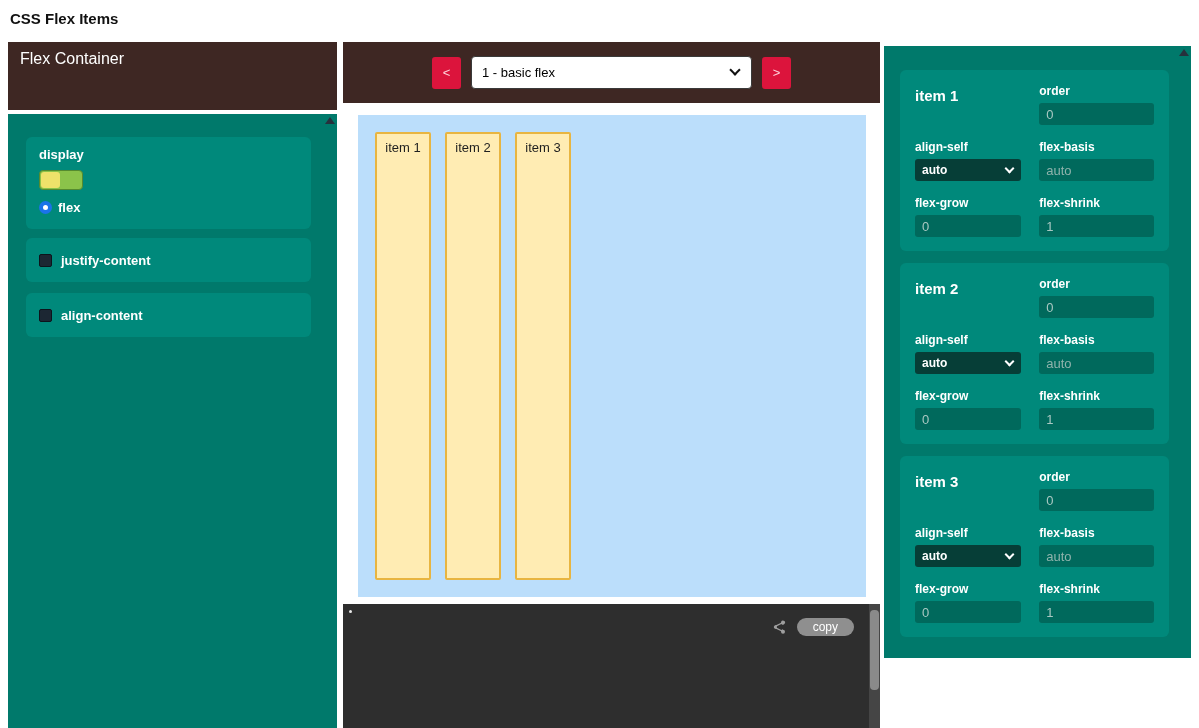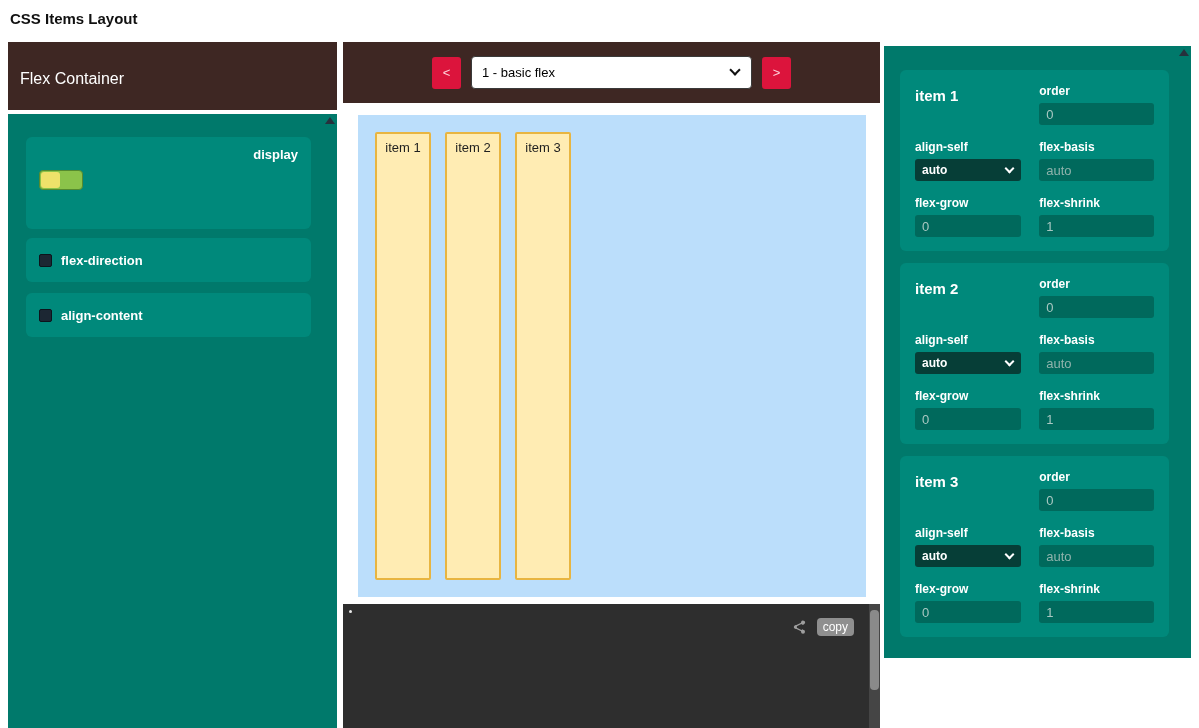--- a/index.html
+++ b/index.html
@@ -11,35 +11,35 @@
     overflow:hidden;
   }
   .page-title { position:absolute; left:10px; top:10px; font-size:15px; font-weight:bold; color:#111; }
 
   .col { position:absolute; top:42px; bottom:0; }
   .col-left  { left:8px;   width:329px; }
   .col-mid   { left:343px; width:537px; }
   .col-right { left:884px; width:307px; }
 
   .col-header { background:#3E2723; color:#fff; }
-  .col-left  .col-header { height:68px; padding:28px 12px; font-size:16px; }
+  .col-left  .col-header { height:68px; padding:8px 12px; font-size:16px; }
   .col-mid   .col-header { height:61px; display:flex; align-items:center; justify-content:center; gap:10px; }
   .col-right .col-header { height:70px; padding:13px 14px; font-size:16px; position:relative; }
 
   .col-body { background:#00796B; position:relative; overflow:hidden; }
   .col-left  .col-body { margin-top:4px; height:614px; padding:23px 26px 0 18px; }
   .col-right .col-body { margin-top:4px; height:612px; padding:24px 22px 0 16px; }
 
   
   .scroll-up { position:absolute; top:3px; right:2px; width:0; height:0;
     border-left:5px solid transparent; border-right:5px solid transparent;
     border-bottom:7px solid #26313D; cursor:pointer; }
 
   
-  .card { background:#00897B; border-radius:6px;text-align:right; }
+  .card { background:#00897B; border-radius:6px; }
   .display-card { padding:10px 13px; height:92px; margin-bottom:9px; }
   .card-label { font-size:13px; font-weight:bold; color:#fff; }
   .toggle { width:44px; height:20px; background:#8BC34A; border:1px solid #558B2F; border-radius:4px;
     margin-top:8px; position:relative; cursor:pointer; }
   .toggle-knob { position:absolute; left:1px; top:1px; width:19px; height:16px; background:#EFE26A; border-radius:3px; }
   .radio-row { display:flex; align-items:center; gap:6px; margin-top:10px; cursor:pointer; }
   .radio { width:13px; height:13px; border-radius:50%; background:#fff; border:4px solid #1A73E8; }
   .radio-label { font-size:13px; font-weight:bold; color:#fff; }
 
   .prop-card { height:44px; margin-bottom:11px; display:flex; align-items:center; padding:0 13px; gap:9px; cursor:pointer; }
@@ -58,21 +58,21 @@
   
   .flex-demo { margin:12px 14px 0 15px; height:482px; background:#BBDEFB; display:flex; align-items:stretch; padding:10px; }
   .flex-demo-item { flex:none; width:56px; margin:7px; background:#FFECB3; border:2px solid #E8B541; border-radius:2px;
     font-size:13px; color:#1f1f1f; text-align:center; padding-top:6px; }
 
   
   .code-area { margin-top:7px; height:124px; background:#2E2E2E; position:relative; overflow:hidden; }
   .code-dot { position:absolute; left:6px; top:6px; width:3px; height:3px; background:#e8e8e8; border-radius:50%; }
   .code-toolbar { position:absolute; top:14px; right:26px; display:flex; align-items:center; gap:10px; }
   .share-icon { width:16px; height:16px; cursor:pointer; }
-  .copy-btn { background:#8F8F8F; color:#fff; border:none; border-radius:4px; font-size:12px; padding:2px 6px;
+  .copy-btn { background:#8F8F8F; color:#fff; border:none; border-radius:9px; font-size:12px; padding:2px 16px;
     font-family:inherit; cursor:pointer; }
   .code-block { margin:43px 0 0 20px; font-family:"DejaVu Sans Mono", monospace; font-size:13px; color:#F2F2F2;
     line-height:19px; white-space:pre; }
   .code-line { min-height:19px;margin-top:44px; }
   .code-scrollbar { position:absolute; right:0; top:0; width:11px; height:100%; background:#454545; }
   .code-scroll-thumb { position:absolute; top:6px; left:1px; width:9px; height:80px; background:#8A8A8A; border-radius:4px; cursor:pointer; }
 
   
   .count-controls { position:absolute; right:20px; top:35px; display:flex; align-items:center; gap:13px; }
   .count-btn { width:26px; height:24px; background:transparent; border:2px solid #fff; border-radius:4px; color:#fff;
@@ -88,39 +88,43 @@
     font-size:13px; padding:0 7px; font-family:inherit; }
   .field-input::placeholder { color:#8FB3AC; }
   .dark-select-wrap { position:relative; }
   .dark-select { width:100%; height:22px; background:#063E37; color:#fff; font-weight:bold; border:none; border-radius:3px;
     font-size:12px; padding:0 18px 0 7px; appearance:none; -webkit-appearance:none; font-family:inherit; }
   .dark-select-wrap .chevron { right:8px; top:6px; }
 </style>
 </head>
 <body>
 
-<div class="page-title">CSS Items Layout</div>
+<div class="page-title">CSS Flex Items</div>
 
 <section class="col col-left">
   <header class="col-header">
     <span>Flex Container</span>
   </header>
   <div class="col-body">
     <div class="scroll-up"></div>
 
     <div class="card display-card">
       <div class="card-label">display</div>
       <div class="toggle">
         <div class="toggle-knob"></div>
       </div>
+      <div class="radio-row">
+        <span class="radio"></span>
+        <span class="radio-label">flex</span>
+      </div>
     </div>
 
     <div class="card prop-card">
       <span class="checkbox"></span>
-      <span class="card-label">flex-direction</span>
+      <span class="card-label">justify-content</span>
     </div>
     <div class="card prop-card">
       <span class="checkbox"></span>
       <span class="card-label">align-content</span>
     </div>
   </div>
 </section>
 
 <section class="col col-mid">
   <header class="col-header">

